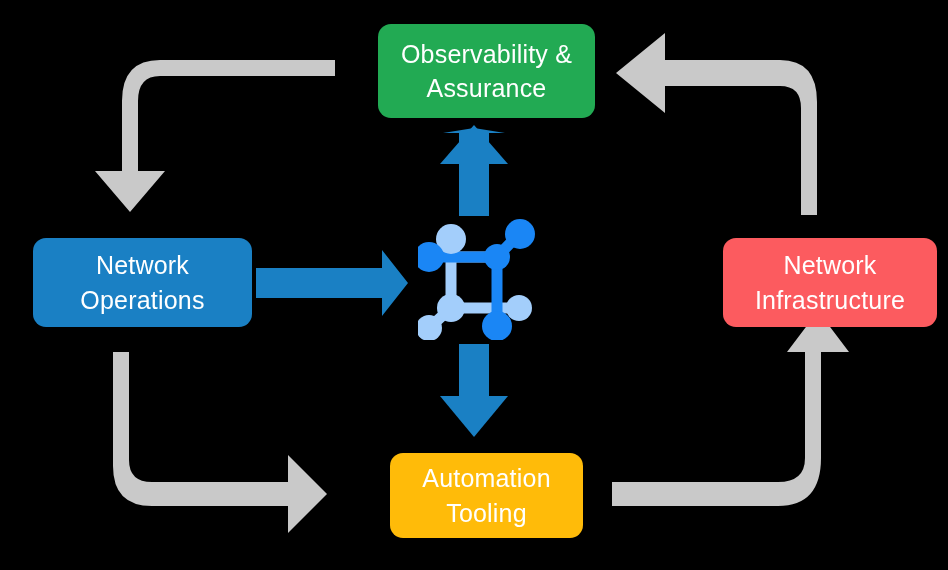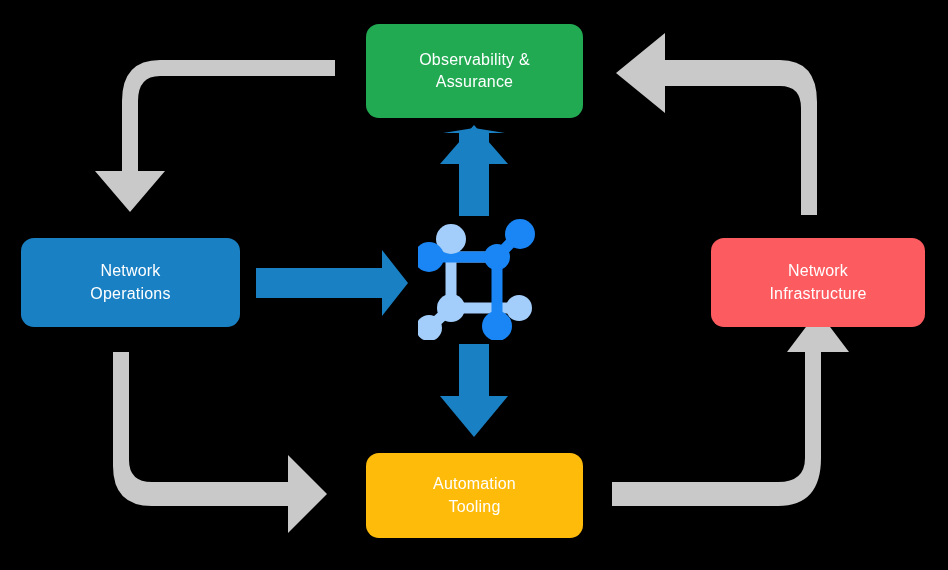--- a/index.html
+++ b/index.html
@@ -19,43 +19,44 @@
     overflow: hidden;
   }
   .node-box {
     position: absolute;
     border-radius: 13px;
     display: flex;
     align-items: center;
     justify-content: center;
     text-align: center;
     color: #ffffff;
-    font-size: 16px;
+    font-size: 25px;
     line-height: 1.38;
     letter-spacing: 0.2px;
     font-weight: 400;
     box-sizing: border-box;
     padding: 4px 10px;
     white-space: pre-line;
+    margin-left: 12px;
   }
   #box-observability {
     left: 366px;  top: 24px;
     width: 217px; height: 94px;
   }
   #box-network-operations {
     left: 21px;   top: 238px;
     width: 219px; height: 89px;
   }
   #box-network-infrastructure {
     left: 711px;  top: 238px;
     width: 214px; height: 89px;
   }
   #box-automation-tooling {
-    left: 366px;  top: 453px;
-    width: 217px; height: 85px;
+    left: 378px;  top: 453px;
+    width: 193px; height: 85px;
   }
   .svg-layer {
     position: absolute;
     left: 0;
     top: 0;
     width: 948px;
     height: 570px;
     pointer-events: none;
   }
   .center-icon {

